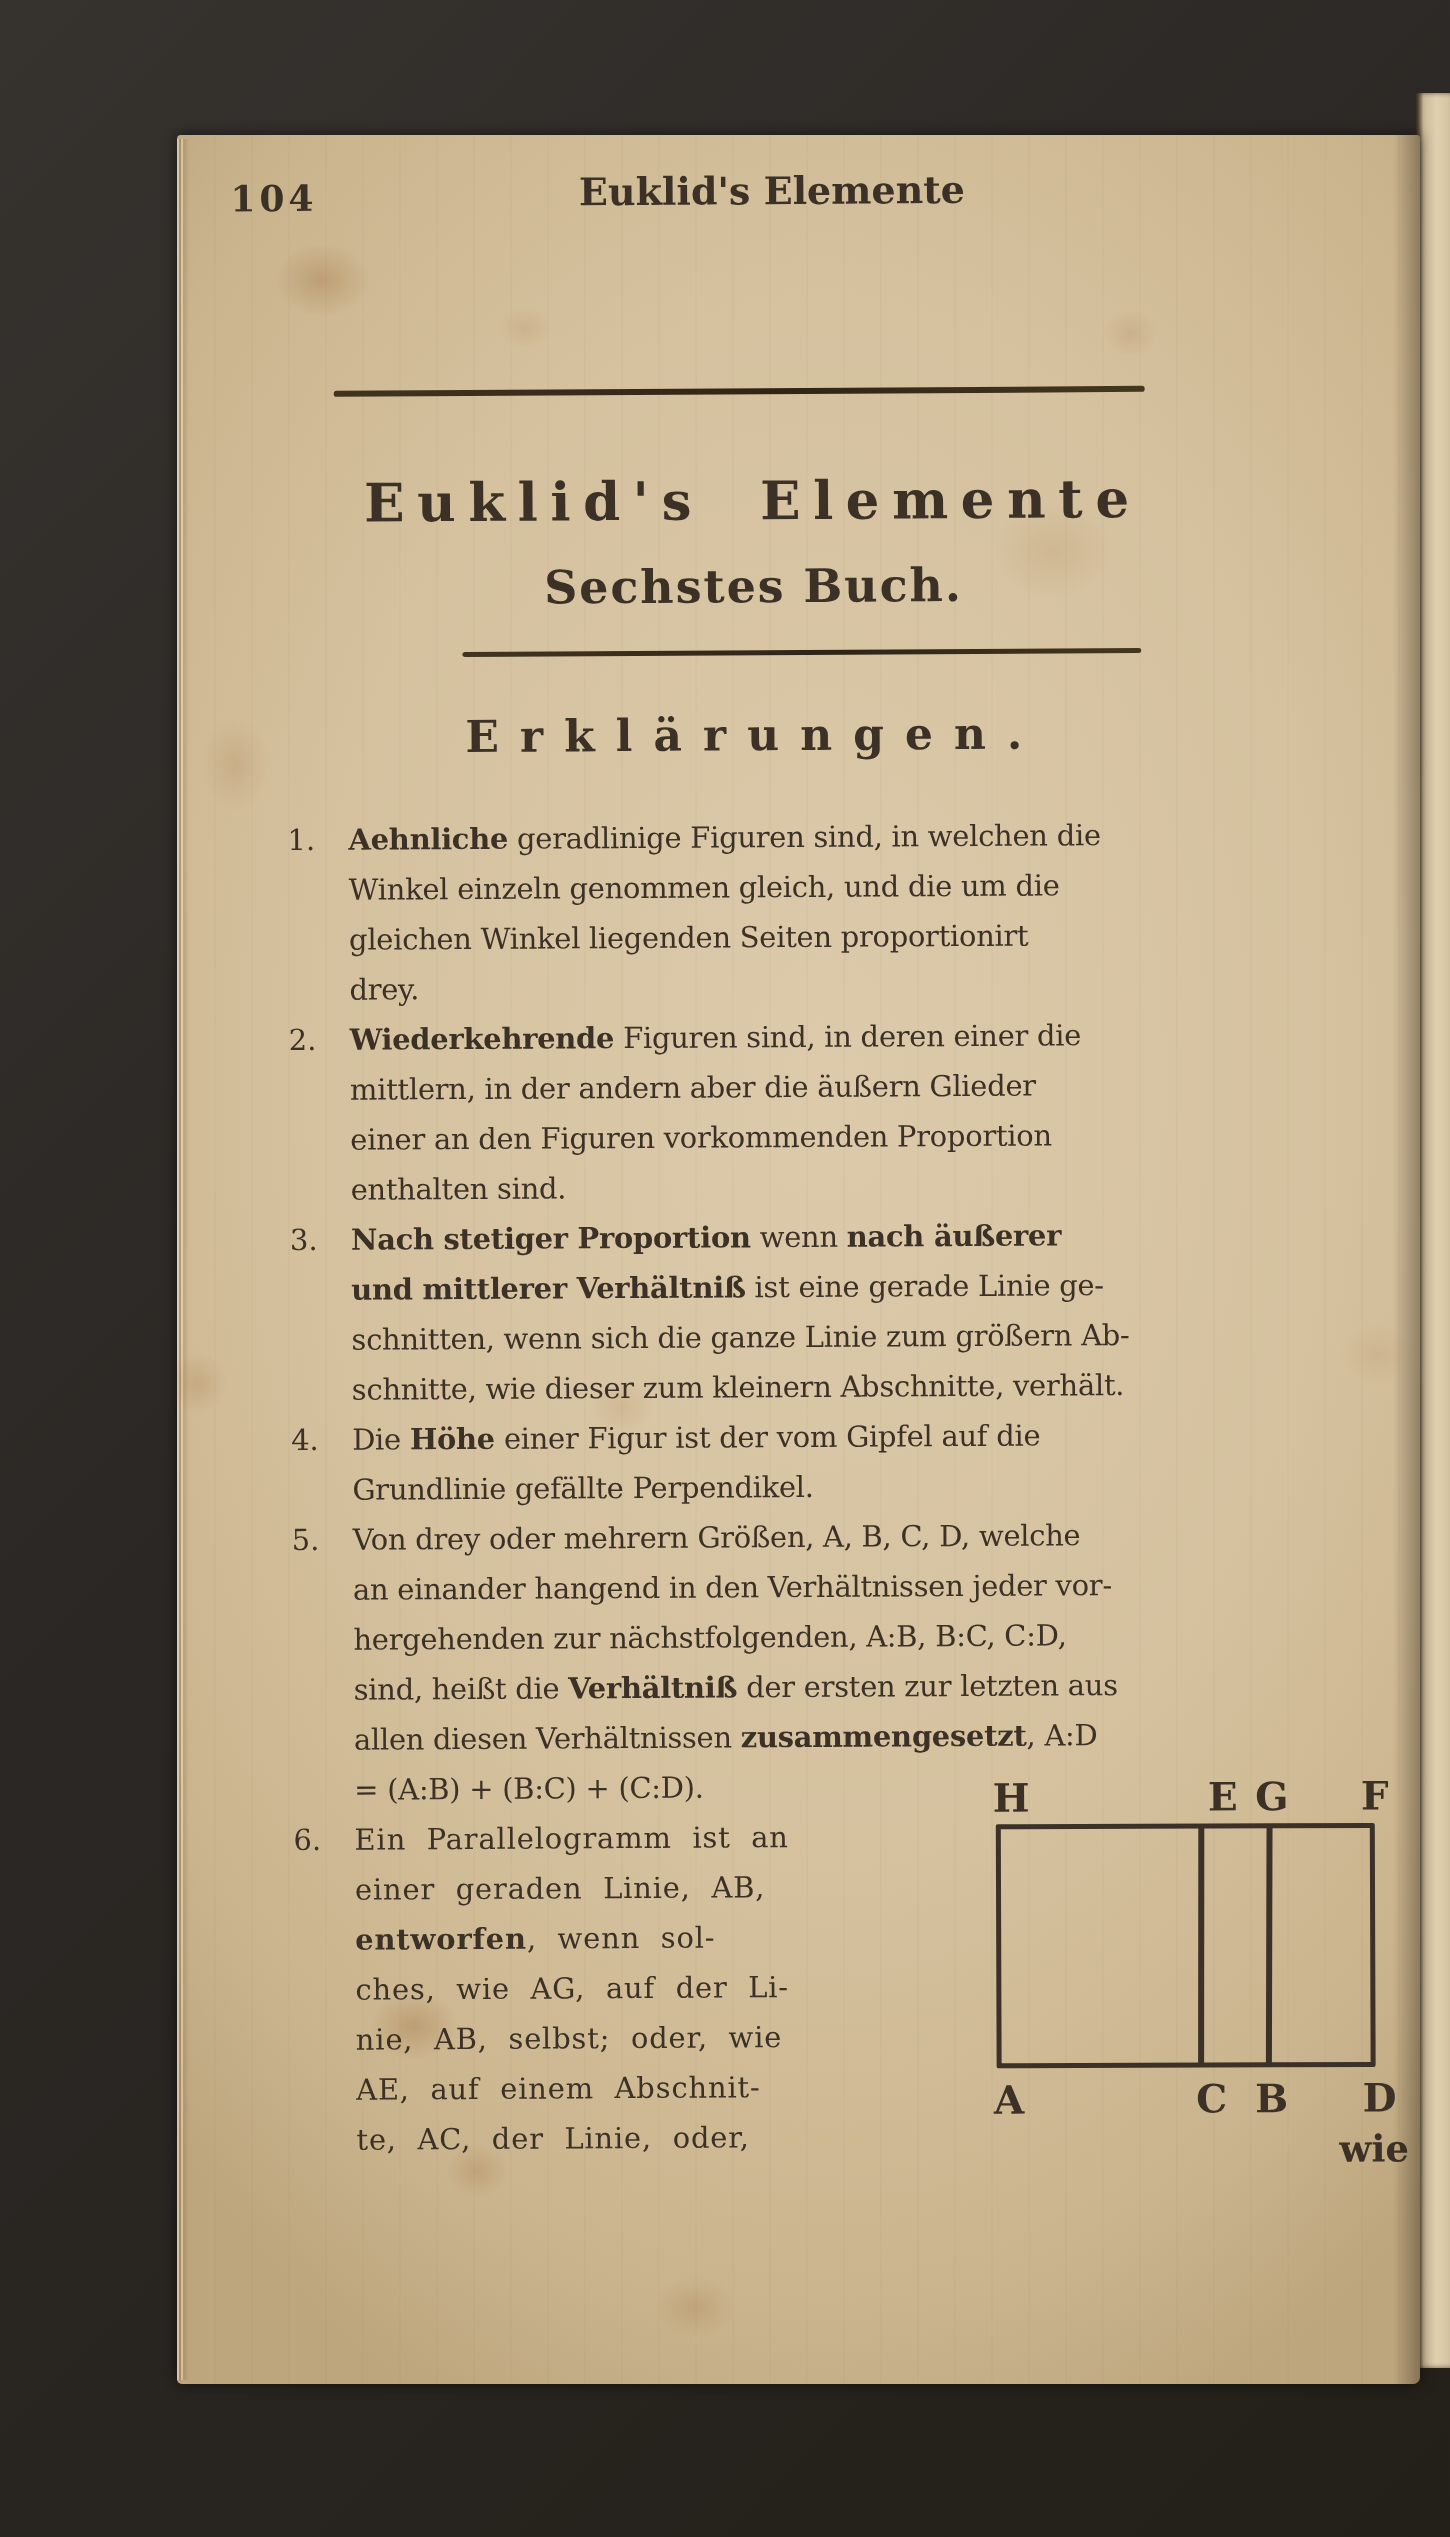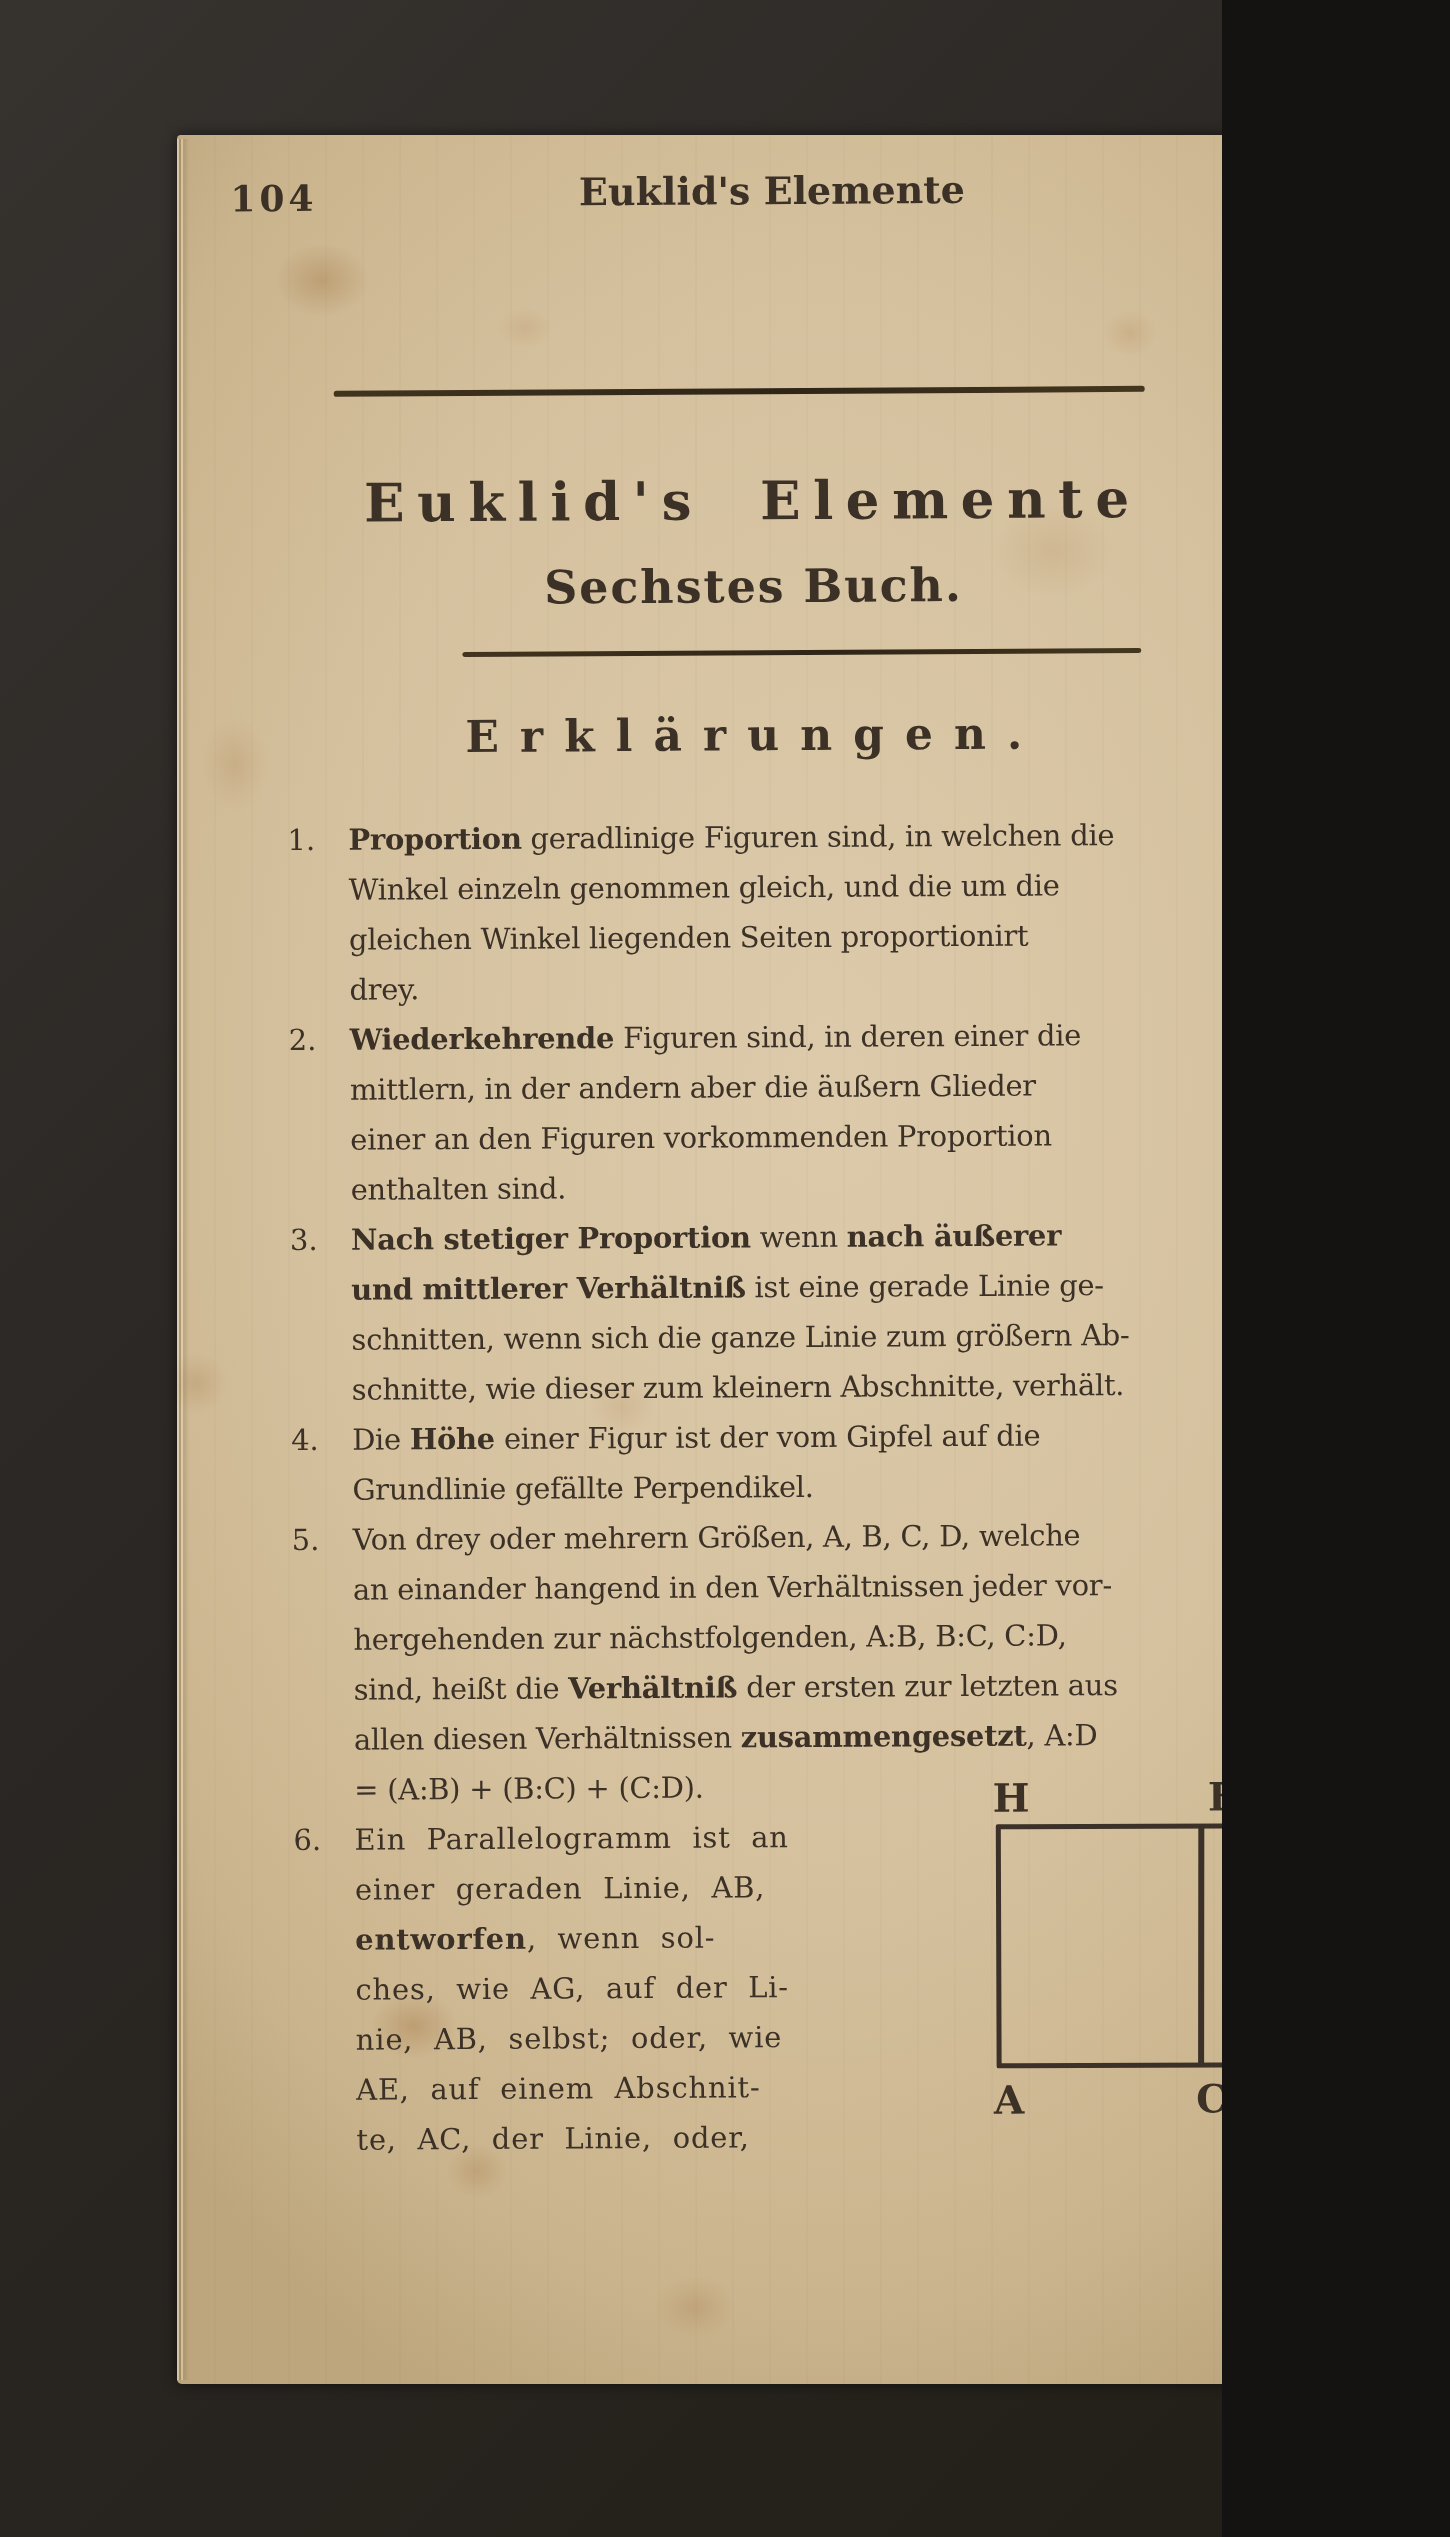--- a/index.html
+++ b/index.html
@@ -1,17 +1,17 @@
 <!DOCTYPE html>
 <html><head>
 <meta charset="utf-8">
 <style>
   html,body{margin:0;padding:0;background:#151311;}
   .scan{
-    position:relative;width:1222px;height:2538px;overflow:hidden;
+    position:relative;width:1450px;height:2538px;overflow:hidden;
     background:linear-gradient(135deg,#36322e 0%,#2b2724 45%,#232019 100%);
     font-family:"DejaVu Serif", serif;
   }
   
   .next-page{
     position:absolute;left:1416px;top:93px;width:34px;height:2275px;
     background:linear-gradient(90deg,#6b5a42 0%,#cdbb99 22%,#e0d0af 60%,#d6c4a1 100%);
     box-shadow:inset 3.9px 0 5.8px rgba(20,12,5,.6);
   }
   
@@ -93,21 +93,21 @@
       <div class="title-sub">Sechstes Buch.</div>
 
       <div class="rule rule-2"></div>
 
       <div class="section-heading">Erklärungen.</div>
 
       <div class="defs">
           <div class="def">
             <span class="num">1.</span>
             <div class="body">
-              <div class="line"><span class="em">Proportion</span><span> geradlinige Figuren sind, in welchen die</span></div>
+              <div class="line"><span class="em">Aehnliche</span><span> geradlinige Figuren sind, in welchen die</span></div>
               <div class="line"><span>Winkel einzeln genommen gleich, und die um die</span></div>
               <div class="line"><span>gleichen Winkel liegenden Seiten proportionirt</span></div>
               <div class="line"><span>drey.</span></div>
             </div>
           </div>
           <div class="def">
             <span class="num">2.</span>
             <div class="body">
               <div class="line"><span class="em">Wiederkehrende</span><span> Figuren sind, in deren einer die</span></div>
               <div class="line"><span>mittlern, in der andern aber die äußern Glieder</span></div>

